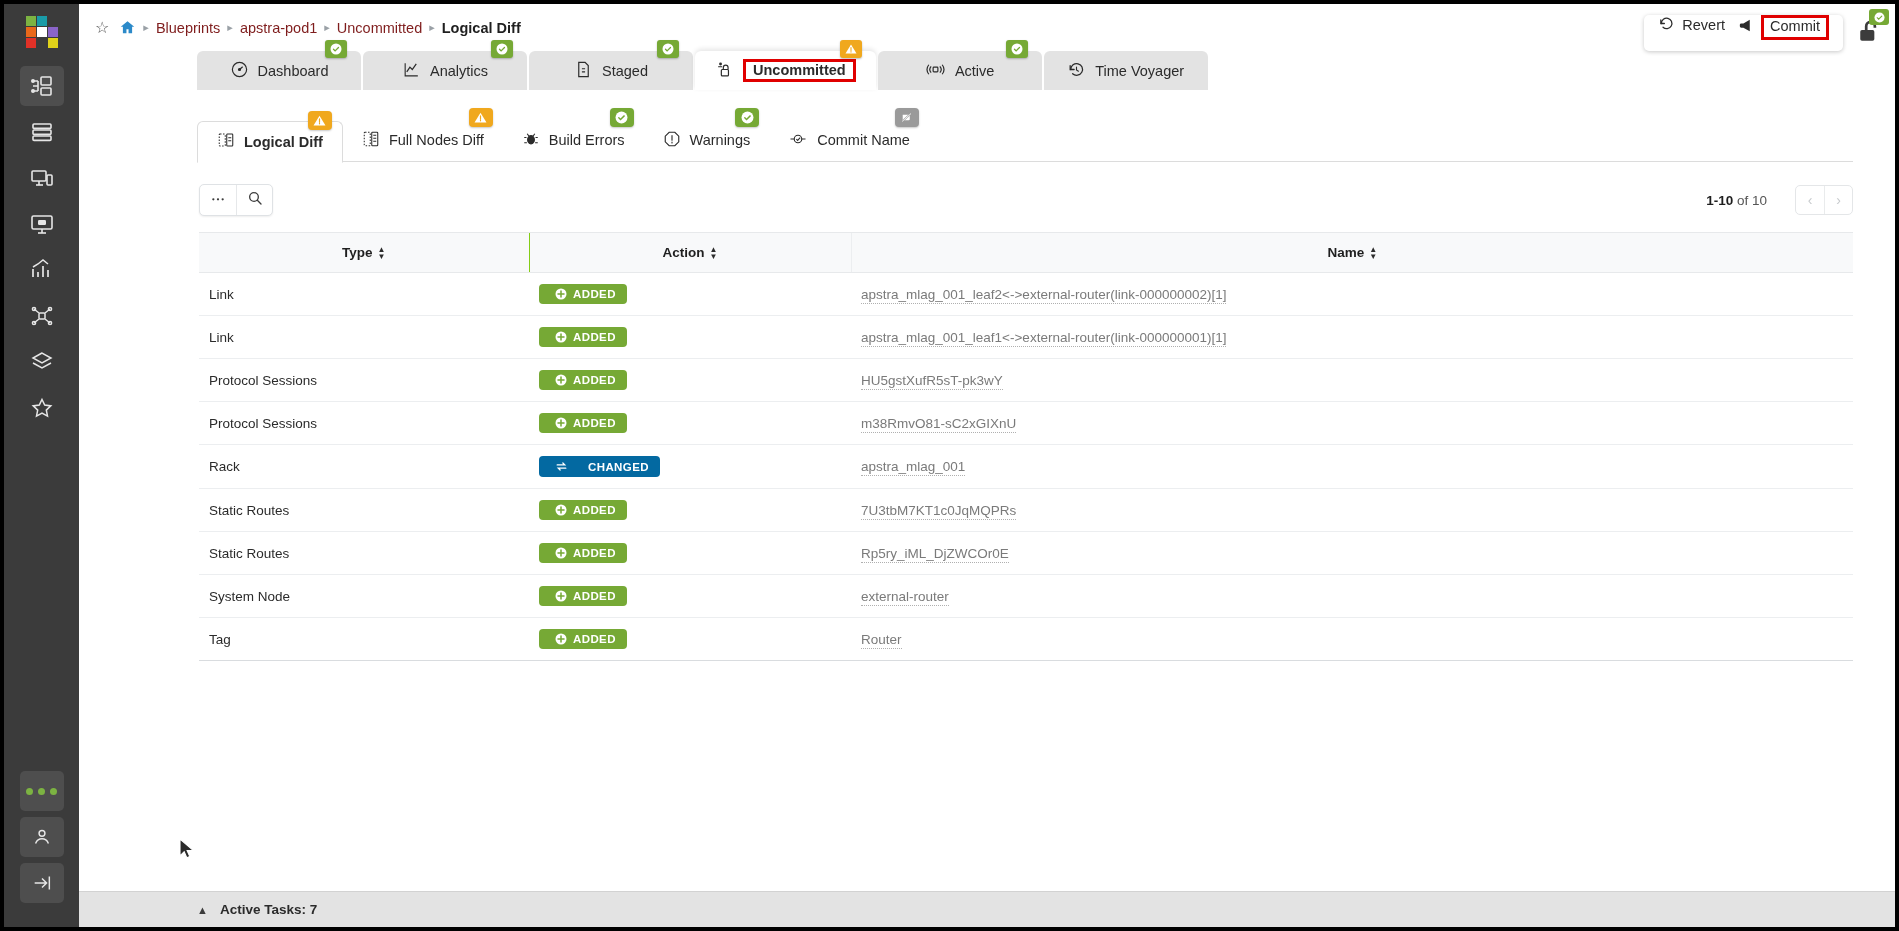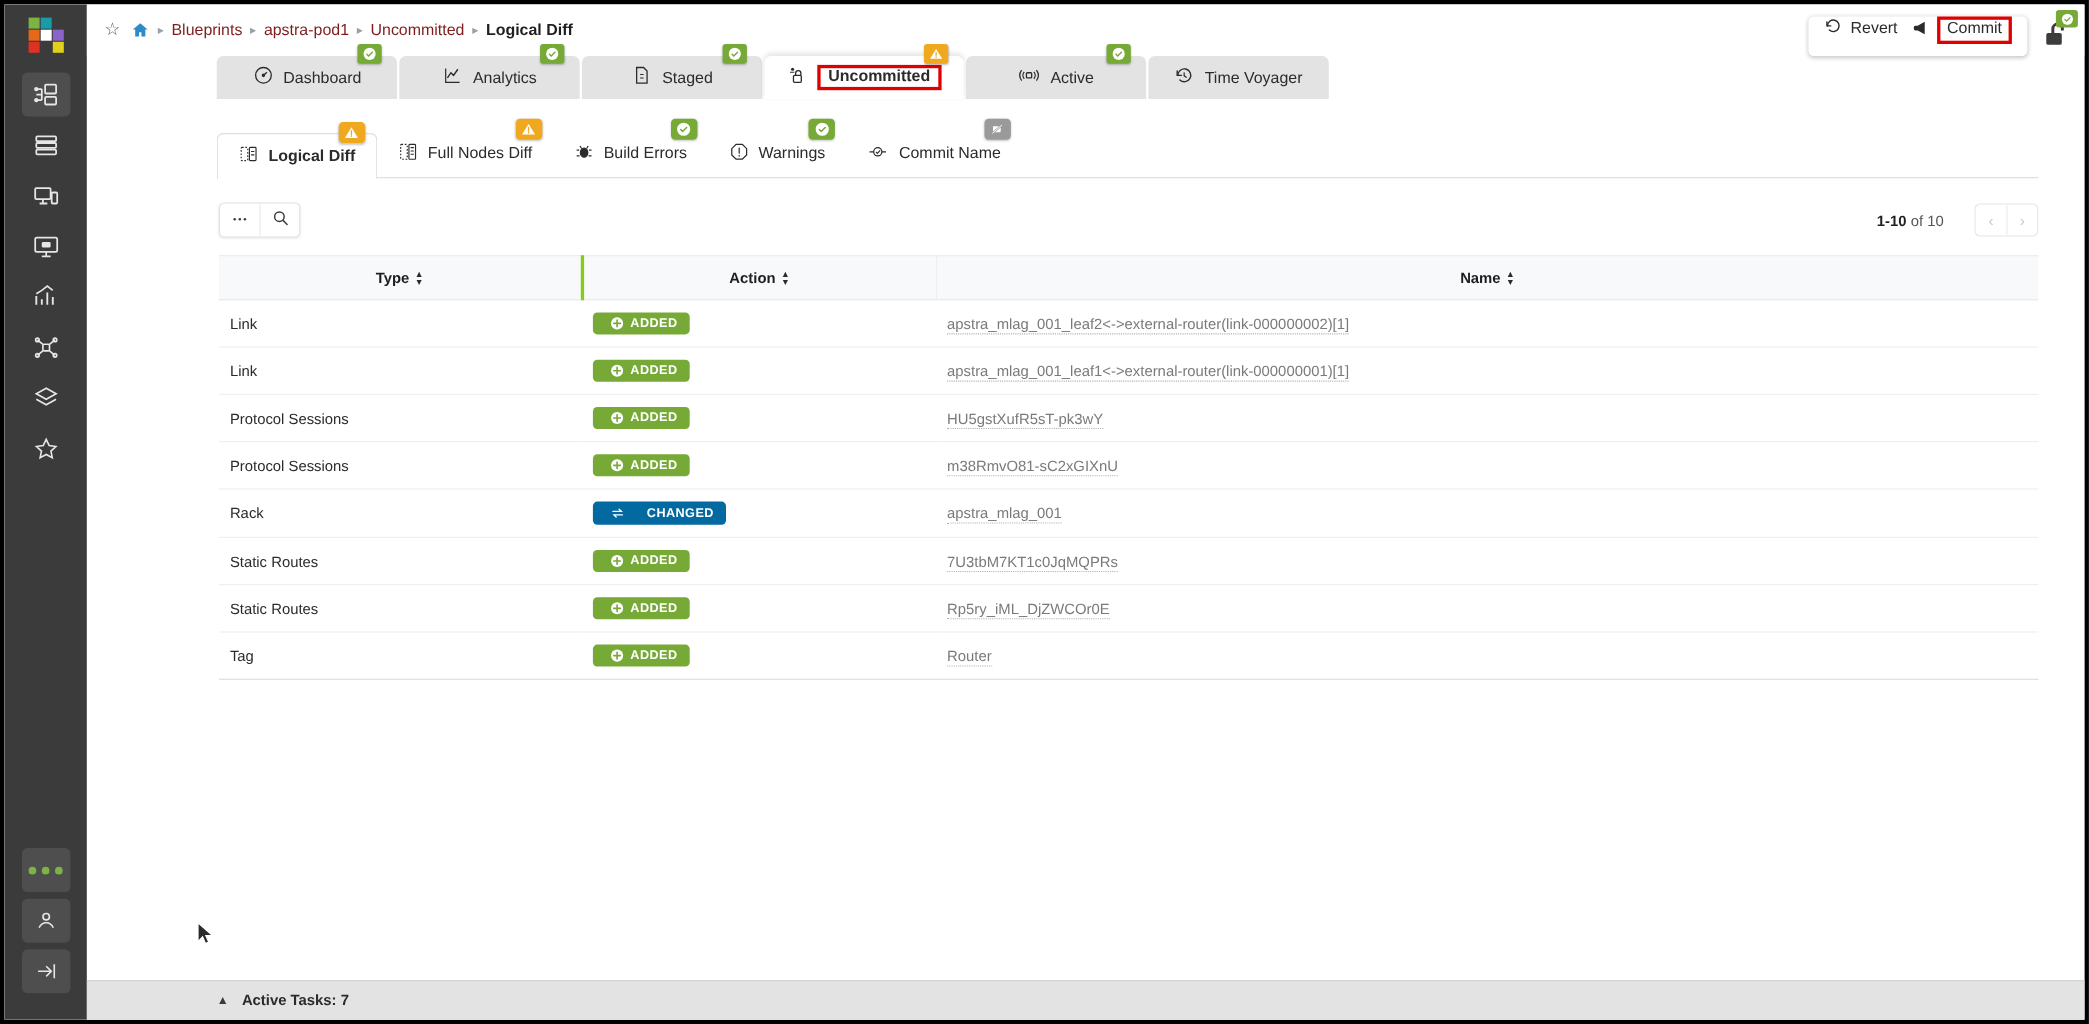--- a/index.html
+++ b/index.html
@@ -240,21 +240,21 @@
     background: #f8f9fa;
     text-align: center;
     font-size: 13.5px;
     font-weight: bold;
     color: #1f1f1f;
     padding: 12px 10px;
     border-top: 1px solid #e7e9eb;
     border-bottom: 1px solid #e7e9eb;
   }
   thead th.c1 { width: 330px; }
-  thead th.c2 { width: 322px; border-left: 3px solid #84cc16; }
+  thead th.c2 { width: 322px; border-left: 1px solid #84cc16; }
   thead th.c3 { border-left: 1px solid #eceef0; }
   .sortc { display:inline-flex; flex-direction:column; margin-left:5px; vertical-align:middle; line-height:0; }
   .sortc span { font-size: 8px; color:#2b2b2b; line-height:7px; }
   tbody td {
     padding: 11px 10px;
     font-size: 13.5px;
     color: #2b2b2b;
     border-bottom: 1px solid #eceef0;
     white-space: nowrap;
     overflow: hidden;
@@ -794,20 +794,31 @@
             <td><span class="pill added">
                   <svg width="12" height="12" viewBox="0 0 24 24">
                     <circle cx="12" cy="12" r="11" fill="#fff"></circle>
                     <path d="M12 6v12M6 12h12" stroke="#76a935" stroke-width="3" stroke-linecap="round"></path>
                   </svg>
                   <span>ADDED</span>
                 </span></td>
             <td><span class="lnk">Rp5ry_iML_DjZWCOr0E</span></td>
           </tr>
 
+          <tr>
+            <td>System Node</td>
+            <td><span class="pill added">
+                  <svg width="12" height="12" viewBox="0 0 24 24">
+                    <circle cx="12" cy="12" r="11" fill="#fff"></circle>
+                    <path d="M12 6v12M6 12h12" stroke="#76a935" stroke-width="3" stroke-linecap="round"></path>
+                  </svg>
+                  <span>ADDED</span>
+                </span></td>
+            <td><span class="lnk">external-router</span></td>
+          </tr>
 
           <tr>
             <td>Tag</td>
             <td><span class="pill added">
                   <svg width="12" height="12" viewBox="0 0 24 24">
                     <circle cx="12" cy="12" r="11" fill="#fff"></circle>
                     <path d="M12 6v12M6 12h12" stroke="#76a935" stroke-width="3" stroke-linecap="round"></path>
                   </svg>
                   <span>ADDED</span>
                 </span></td>

